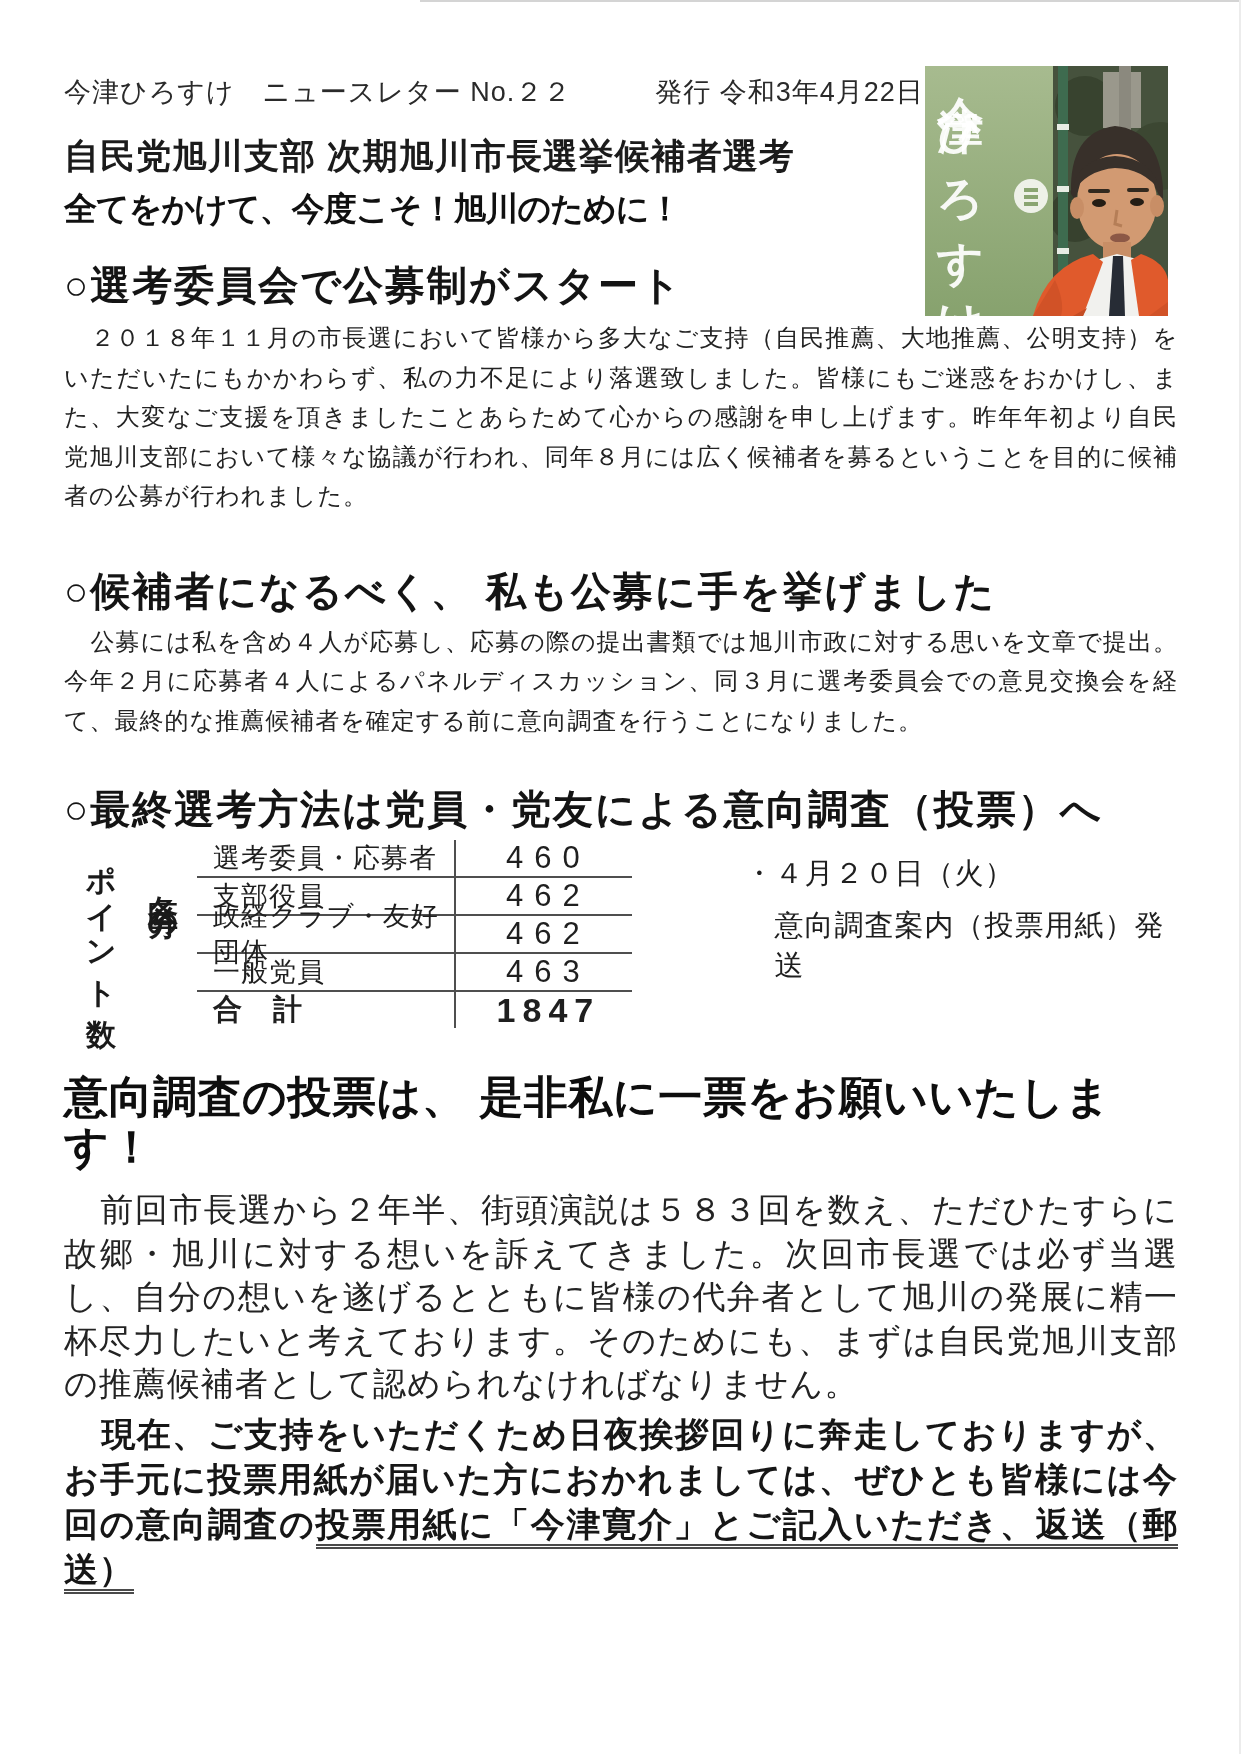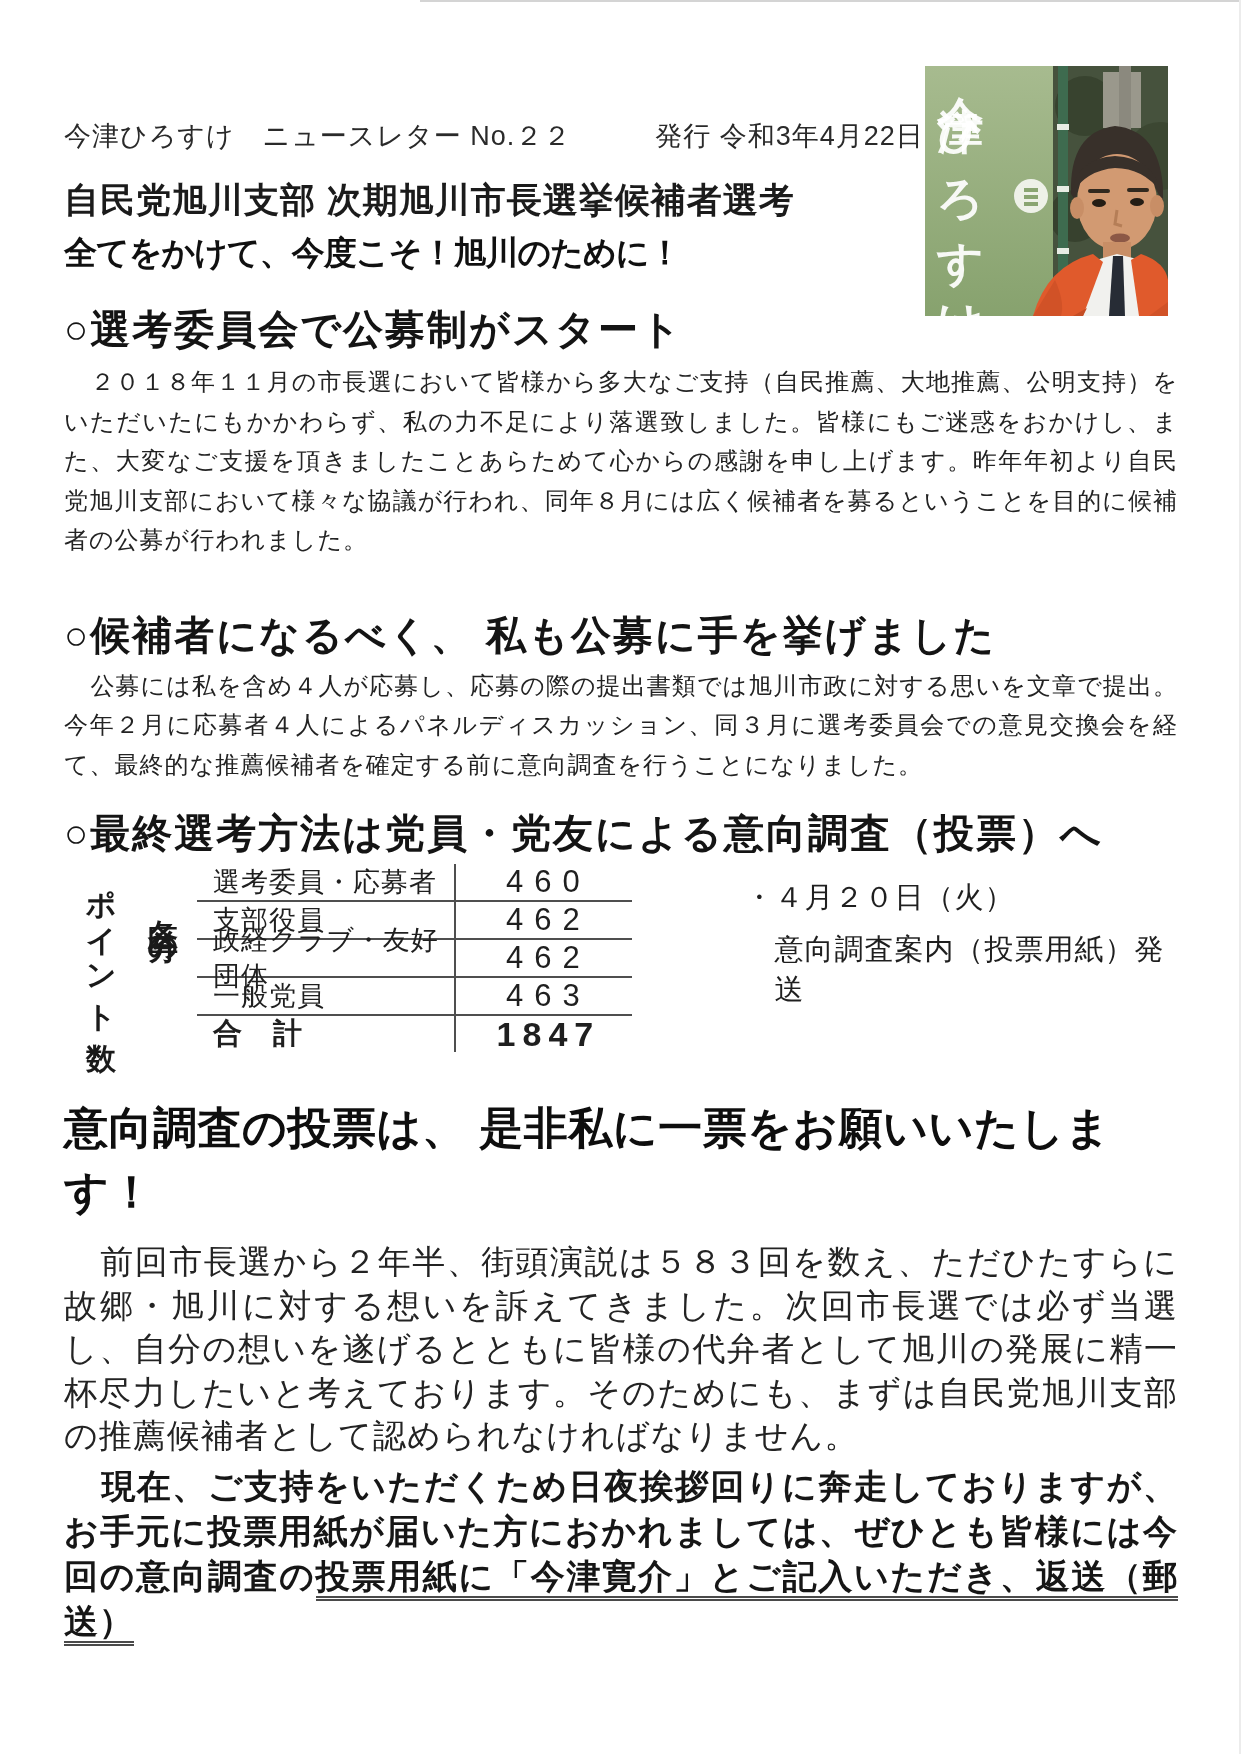--- a/index.html
+++ b/index.html
@@ -10,29 +10,29 @@
     overflow:hidden;
     font-family:"Liberation Sans", sans-serif;
     color:#262626;
   }
   .scan-top-line{position:absolute;top:0;left:420px;right:0;height:2px;background:#bdbdbd;opacity:.65;}
   .scan-right-line{position:absolute;top:0;right:0;width:2px;height:100%;background:#ececec;}
 
   .content{position:absolute;left:64px;top:0;width:1114px;}
 
   .header-row{margin-top:74px;display:flex;align-items:baseline;font-size:27px;color:#2a2a2a;letter-spacing:1px;}
-  .issue{margin-left:84px;margin-top:44px;}
+  .issue{margin-left:84px;}
 
   .subtitle{margin-top:26px;font-size:35px;font-weight:700;color:#1b1b1b;letter-spacing:1px;line-height:40px;width:900px;}
   .headline{margin-top:4px;font-size:33px;font-weight:900;color:#101010;letter-spacing:-1px;line-height:58px;width:900px;}
 
   .sec-heading{font-size:40px;font-weight:800;color:#141414;letter-spacing:2px;line-height:46px;}
   .h1{margin-top:24px;width:880px;}
   .h2{margin-top:52px;}
-  .h3{margin-top:26px;}
+  .h3{margin-top:46px;}
 
   .body-p{font-size:24px;line-height:39.5px;letter-spacing:1px;text-align:justify;text-indent:1.1em;color:#232323;}
   .p1{margin-top:10px;}
   .p2{margin-top:8px;}
 
   
   .points{margin-top:8px;display:flex;}
   .v-label{position:relative;width:138px;height:182px;}
   .v-col{position:absolute;writing-mode:vertical-rl;font-weight:700;color:#1a1a1a;}
   .v-col-right{right:14px;top:32px;font-size:30px;letter-spacing:7px;}
@@ -41,21 +41,21 @@
   .t-row{display:flex;align-items:stretch;height:36px;border-bottom:2px solid #4f4f4f;}
   .t-row.total{border-bottom:none;justify-content:space-between;}
   .t-label{flex:1;display:flex;align-items:center;padding-left:16px;font-size:27px;color:#1f1f1f;letter-spacing:1px;}
   .t-row.total .t-label{font-weight:700;font-size:29px;}
   .t-value{width:168px;border-left:2px solid #4f4f4f;display:flex;align-items:center;justify-content:center;font-size:31px;letter-spacing:11px;color:#1f1f1f;padding-left:8px;}
   .t-row.total .t-value{font-weight:700;font-size:34px;letter-spacing:7px;}
   .dates{margin-left:112px;padding-top:14px;font-size:29px;color:#1f1f1f;letter-spacing:1px;}
   .date-group + .date-group{margin-top:36px;}
   .date-detail{padding-left:30px;margin-top:12px;font-family:Liberation Serif, serif;}
 
-  .appeal-heading{margin-top:44px;font-size:44px;font-weight:900;color:#0e0e0e;letter-spacing:0.5px;line-height:64px;}
+  .appeal-heading{margin-top:44px;font-size:44px;font-weight:900;color:#0e0e0e;letter-spacing:0.5px;line-height:50px;}
   .p3{margin-top:16px;font-size:33px;line-height:43.5px;}
   .p4{margin-top:6px;font-size:34px;line-height:45px;font-weight:700;color:#161616;}
   .u-double{border-bottom:5px double #4a4a4a;padding-bottom:1px;}
 
   
   .photo{
     position:absolute;left:925px;top:66px;width:243px;height:250px;
     overflow:hidden;background:#46523d;
   }
   .photo svg{position:absolute;left:0;top:0;}

